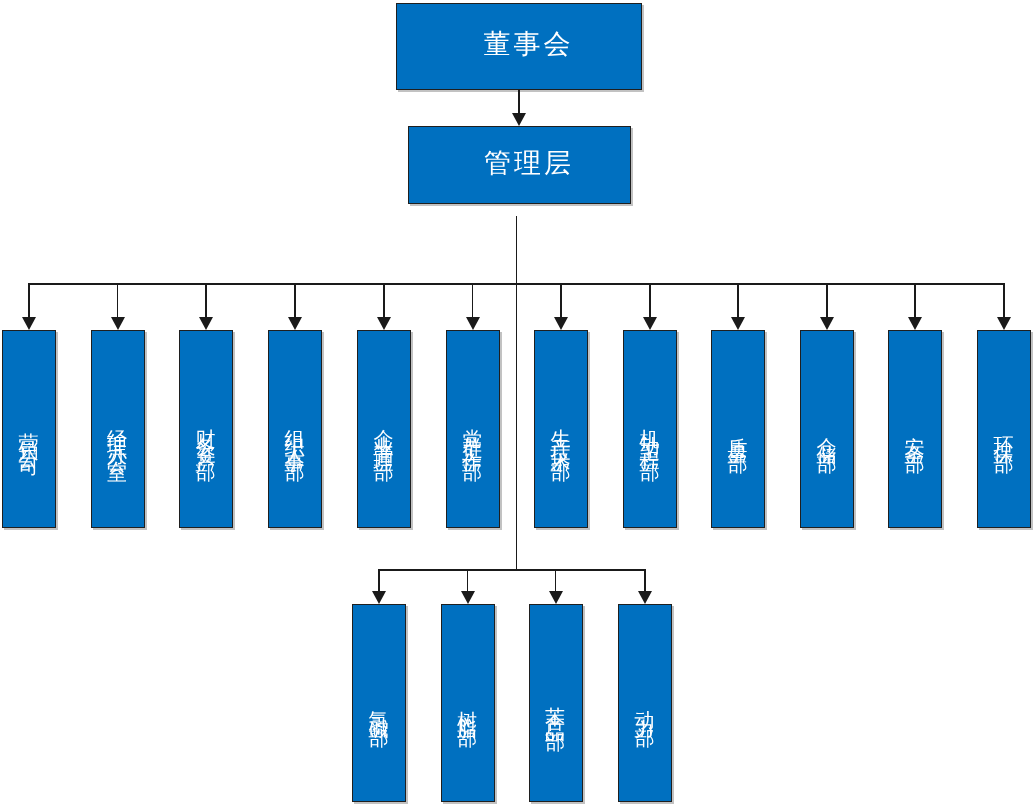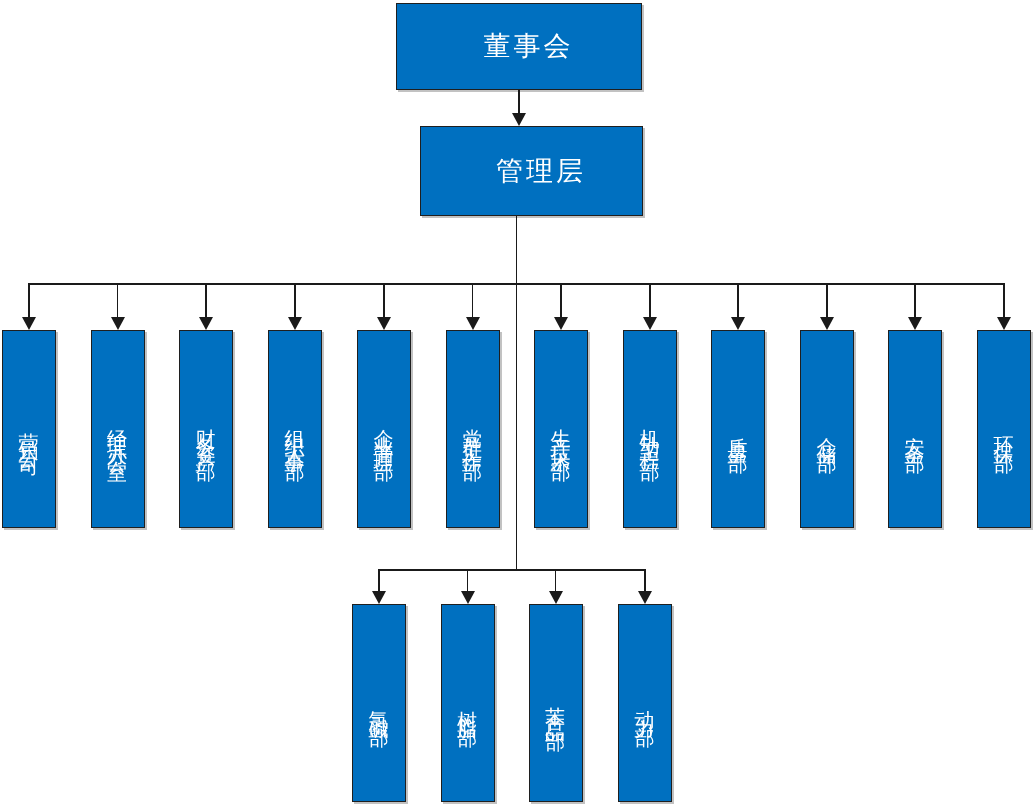--- a/index.html
+++ b/index.html
@@ -25,20 +25,21 @@
     display: flex;
     align-items: center;
     justify-content: center;
     text-align: center;
   }
   .hbox {
     font-size: 27px;
     letter-spacing: 3px;
     line-height: 1;
     padding-left: 19px; 
+    font-family: Liberation Mono, monospace;
   }
   .vbox .vtext {
     writing-mode: vertical-rl;
     text-orientation: upright;
     font-size: 20px;
     letter-spacing: 8px;
     line-height: 1;
     margin-bottom: -8px; 
     white-space: nowrap;
   }
@@ -62,21 +63,21 @@
 
 <div class="canvas" style="--fill: #0070C0; --border: #1f1f1f; --text: #FFFFFF; --line: #1a1a1a; --bg: #FFFFFF;">
 
   <div class="orgbox hbox" style="left:396px; top:3px; width:246px; height:87px;">
     <span>董事会</span>
   </div>
 
   <div class="conn v" style="left:518px; top:90px; height:24px;"></div>
   <div class="arrowhead" style="left:512px; top:113px;"></div>
 
-  <div class="orgbox hbox" style="left:420px; top:126px; width:223px; height:90px;">
+  <div class="orgbox hbox" style="left:408px; top:126px; width:223px; height:78px;">
     <span>管理层</span>
   </div>
 
   <div class="conn v" style="left:515.5px; top:216px; height:354px;"></div>
 
   <div class="conn h" style="left:28px; top:283px; width:977px;"></div>
 
   <div class="conn h" style="left:378px; top:569px; width:268px;"></div>
 
   <div>

